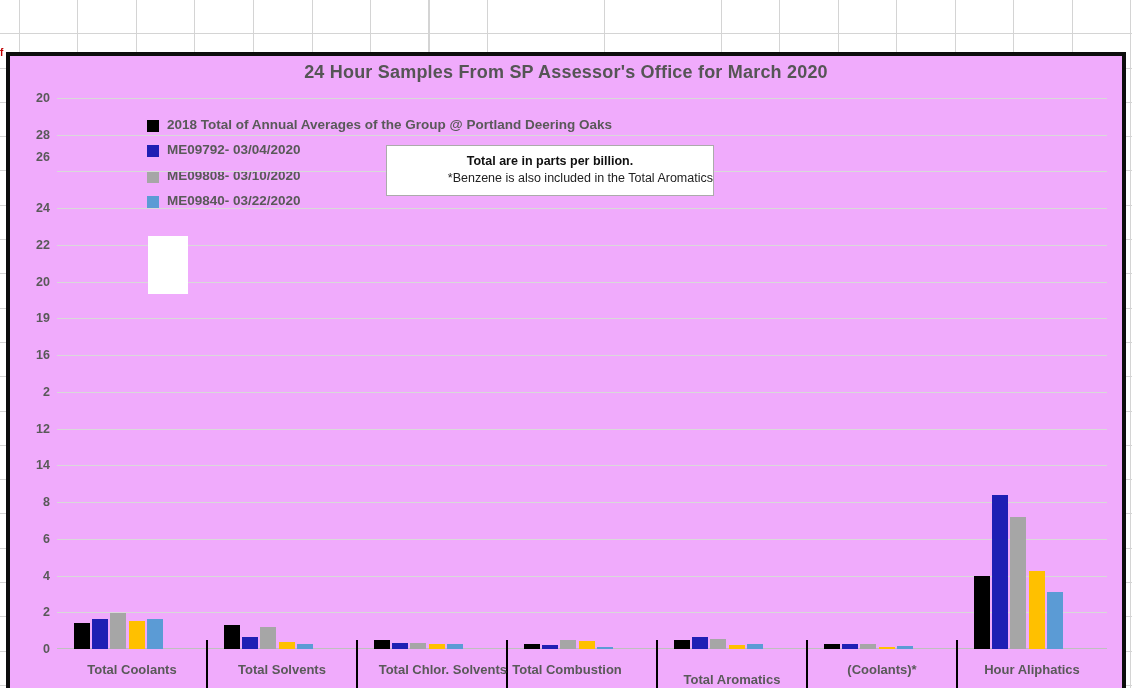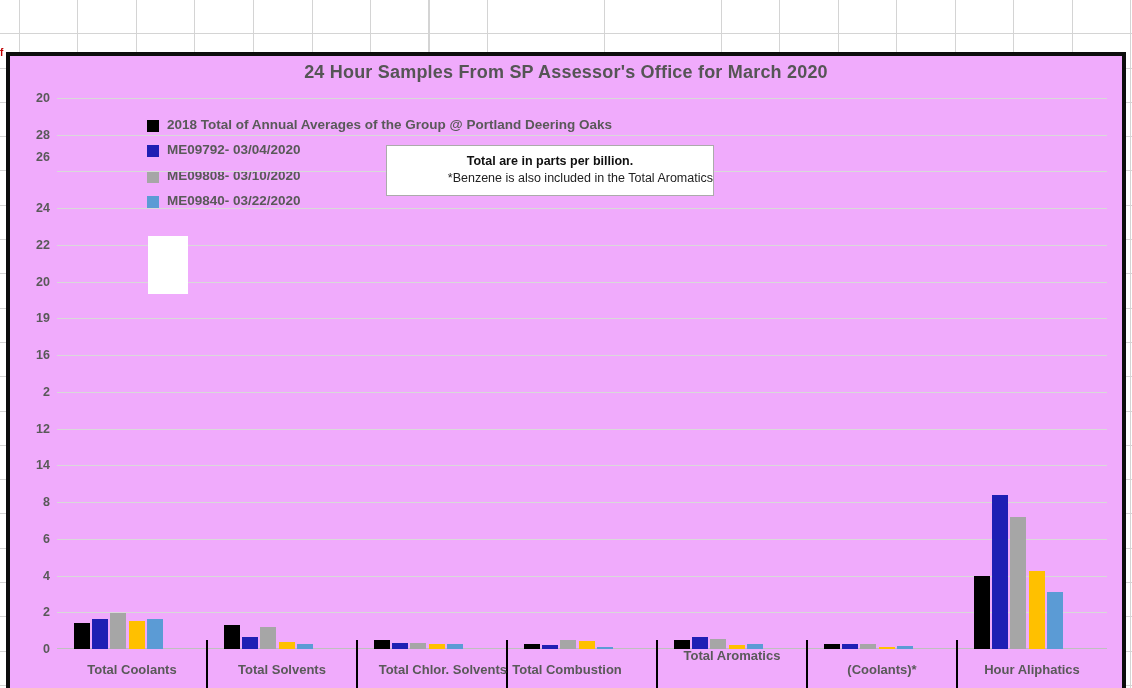--- a/index.html
+++ b/index.html
@@ -147,21 +147,21 @@
       <div class="bar" style="left: 568.6px; top: 584.735px; width: 16px; height: 8.265px; background: rgb(255, 192, 0);"></div>
       <div class="bar" style="left: 586.8px; top: 591.163px; width: 16px; height: 1.83667px; background: rgb(91, 155, 213);"></div>
       <div class="cat-divider" style="left: 646px; top: 584px; height: 59px;"></div>
       <div class="cat-label" style="left: 482px; top: 606px;">Total Combustion</div>
       <div class="bar" style="left: 664px; top: 583.817px; width: 16px; height: 9.18333px; background: rgb(0, 0, 0);"></div>
       <div class="bar" style="left: 682.2px; top: 581.062px; width: 16px; height: 11.9383px; background: rgb(31, 31, 180);"></div>
       <div class="bar" style="left: 700.4px; top: 582.898px; width: 16px; height: 10.1017px; background: rgb(166, 166, 166);"></div>
       <div class="bar" style="left: 718.6px; top: 589.327px; width: 16px; height: 3.67333px; background: rgb(255, 192, 0);"></div>
       <div class="bar" style="left: 736.8px; top: 588.408px; width: 16px; height: 4.59167px; background: rgb(91, 155, 213);"></div>
       <div class="cat-divider" style="left: 796px; top: 584px; height: 59px;"></div>
-      <div class="cat-label" style="left: 647px; top: 592px;">Total Aromatics</div>
+      <div class="cat-label" style="left: 647px; top: 616px;">Total Aromatics</div>
       <div class="bar" style="left: 814px; top: 588.408px; width: 16px; height: 4.59167px; background: rgb(0, 0, 0);"></div>
       <div class="bar" style="left: 832.2px; top: 588.408px; width: 16px; height: 4.59167px; background: rgb(31, 31, 180);"></div>
       <div class="bar" style="left: 850.4px; top: 588.408px; width: 16px; height: 4.59167px; background: rgb(166, 166, 166);"></div>
       <div class="bar" style="left: 868.6px; top: 591.163px; width: 16px; height: 1.83667px; background: rgb(255, 192, 0);"></div>
       <div class="bar" style="left: 886.8px; top: 590.245px; width: 16px; height: 2.755px; background: rgb(91, 155, 213);"></div>
       <div class="cat-divider" style="left: 946px; top: 584px; height: 59px;"></div>
       <div class="cat-label" style="left: 797px; top: 606px;">(Coolants)*</div>
       <div class="bar" style="left: 964px; top: 519.533px; width: 16px; height: 73.4667px; background: rgb(0, 0, 0);"></div>
       <div class="bar" style="left: 982.2px; top: 438.72px; width: 16px; height: 154.28px; background: rgb(31, 31, 180);"></div>
       <div class="bar" style="left: 1000.4px; top: 460.76px; width: 16px; height: 132.24px; background: rgb(166, 166, 166);"></div>

